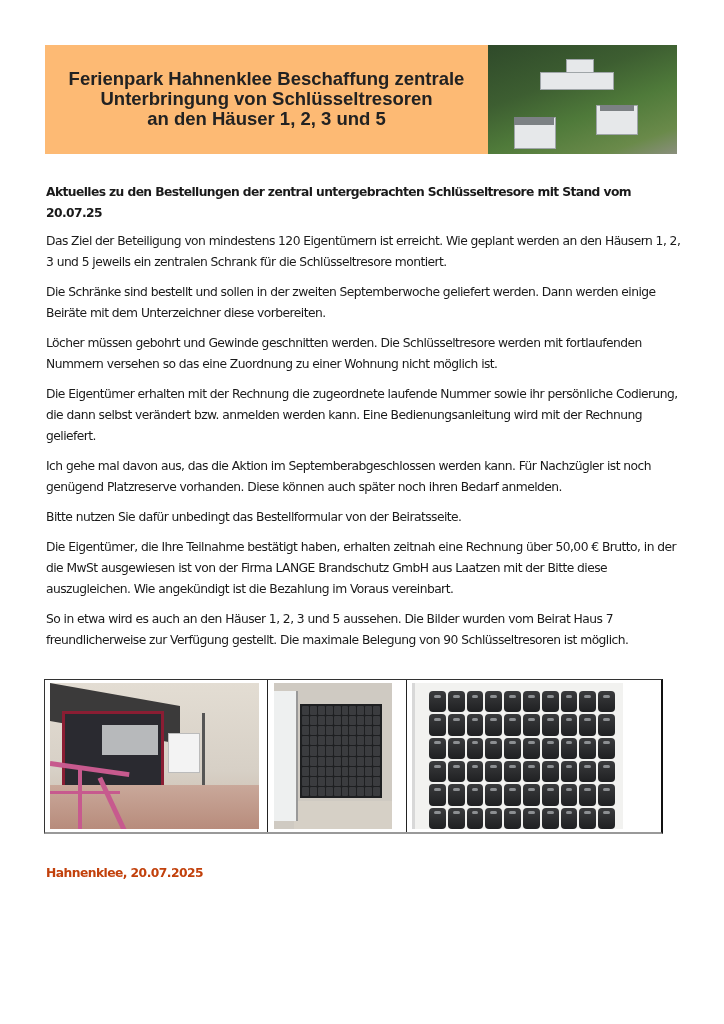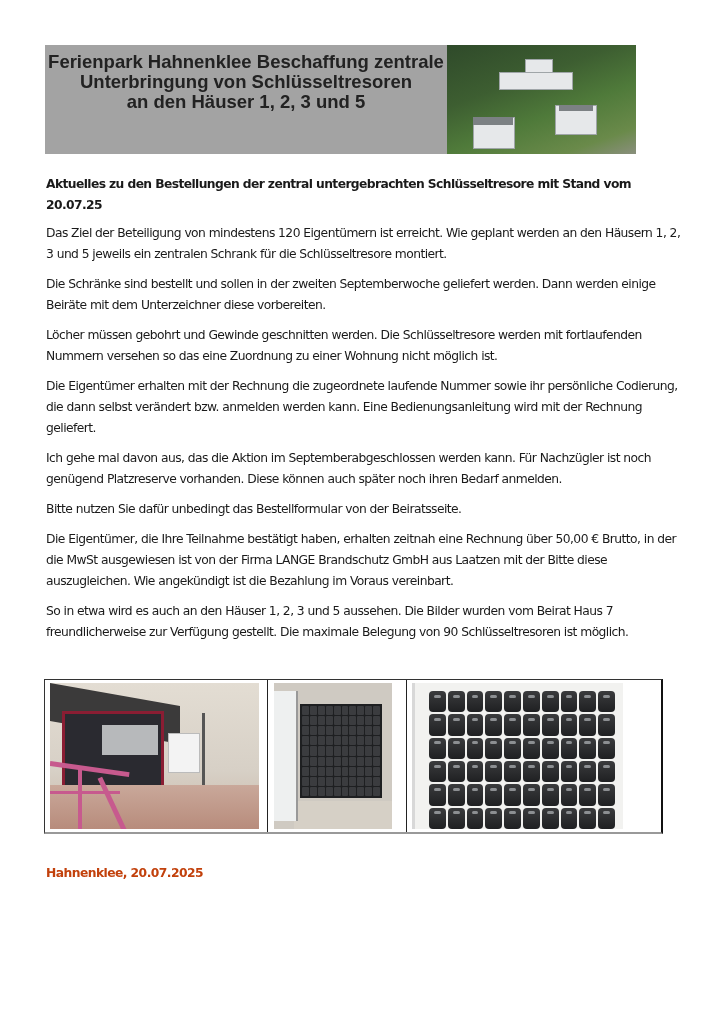--- a/index.html
+++ b/index.html
@@ -1,33 +1,33 @@
 <!DOCTYPE html>
 <html><head>
 <meta charset="utf-8">
 <style>
   html, body { margin: 0; padding: 0; background: #ffffff; }
   body { width: 724px; height: 1024px; position: relative; overflow: hidden;
          font-family: "Liberation Sans", sans-serif; color: #1a1a1a; }
 
   .header { position: absolute; left: 45px; top: 45px; width: 632px; height: 109px; display: flex; }
-  .header-title-box { width: 402px; height: 100%; background: #a3a3a3;
+  .header-title-box { width: 443px; height: 100%; background: #fdba74;
         display: flex; flex-direction: column; align-items: center; justify-content: flex-start;
-        padding-top: 7px; box-sizing: border-box; }
+        padding-top: 24px; box-sizing: border-box; }
   .header-title-box span { font-family: "Liberation Sans", sans-serif; font-weight: bold;
         font-size: 18.5px; line-height: 20px; color: #222; text-align: center; display: block; }
   .header-photo { width: 189px; height: 100%; position: relative; overflow: hidden;
         background: linear-gradient(160deg, #2f4a2a 0%, #3d5e31 35%, #4f7a3a 60%, #6a8a4a 85%, #8a8f7d 100%); }
   .header-photo .bld { position: absolute; background: #e6e8ea; border: 1px solid #9fa5a8; }
   .header-photo .roof { position: absolute; background: #7c8184; }
 
   .doc { position: absolute; left: 46px; top: 170px; width: 640px;
          font-family: "DejaVu Sans", sans-serif; font-size: 12.3px; line-height: 21px;
          color: #1a1a1a; letter-spacing: -0.55px; }
-  .doc h2 { font-size: 12.3px; font-weight: bold; margin: 4px 0 7px 0; line-height: 21px; letter-spacing: -0.6px; }
+  .doc h2 { font-size: 12.3px; font-weight: bold; margin: 12px 0 7px 0; line-height: 21px; letter-spacing: -0.6px; }
   .doc p { margin: 0 0 9px 0; }
 
   .photos { position: absolute; left: 44px; top: 679px; width: 619px; height: 155px;
             border: 1px solid #333; border-right: 2px solid #111; border-bottom: 2px solid #999; box-sizing: border-box; display: flex; }
   .photo-cell { position: relative; height: 100%; box-sizing: border-box; }
   .cell1 { width: 223px; border-right: 1px solid #222; }
   .cell2 { width: 139px; border-right: 1px solid #222; }
   .cell3 { flex: 1; }
   .pic { position: absolute; overflow: hidden; }
 

